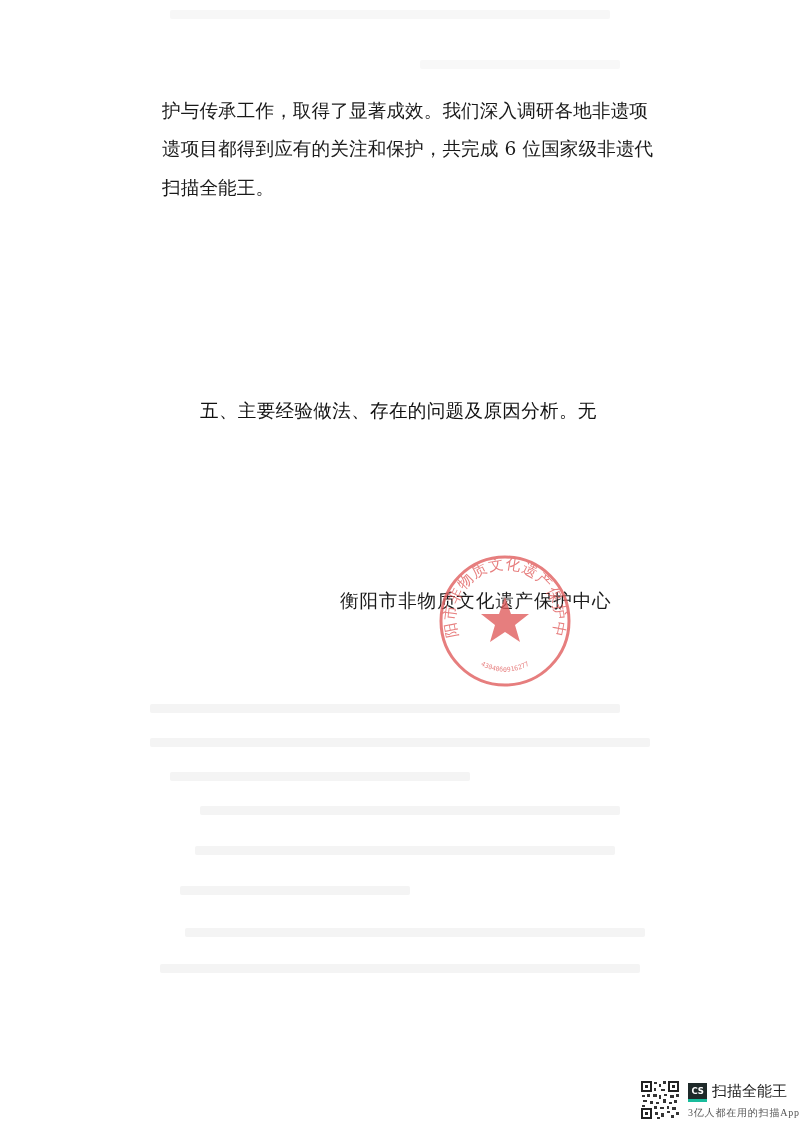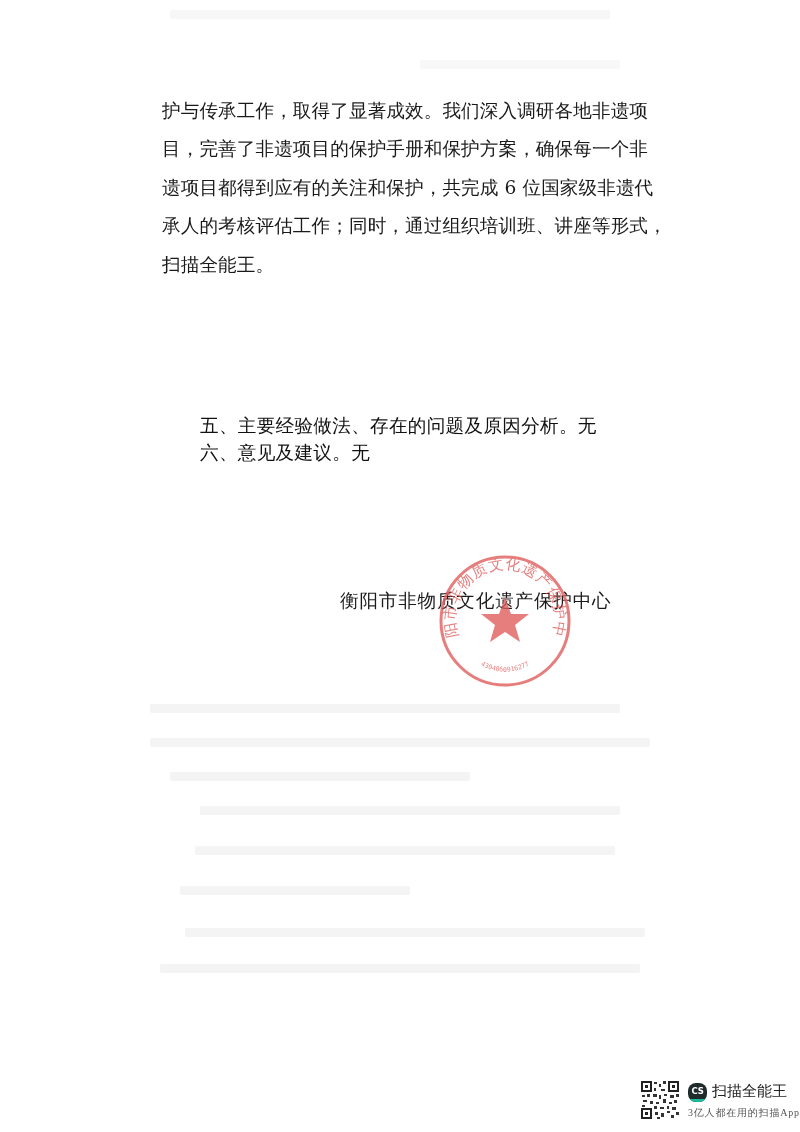--- a/index.html
+++ b/index.html
@@ -29,21 +29,21 @@
     position: absolute; white-space: nowrap;
     font-size: 18.6px; color: #1a1a1a; letter-spacing: 0.8px;
   }
   .stamp {
     position: absolute; left: 437px; top: 553px; width: 136px; height: 136px;
     opacity: 0.78; pointer-events: none;
   }
   .footer-qr { position: absolute; left: 640px; top: 1080px; width: 40px; height: 40px; }
   .cs-logo {
     position: absolute; left: 688px; top: 1083px; width: 19px; height: 19px;
-    background: #1f2a2a; border-radius: 8px; overflow: hidden;
+    background: #1f2a2a; border-radius: 0; overflow: hidden;
     color: #fff; font-family: "DejaVu Sans", sans-serif; font-weight: bold;
     font-size: 8.5px; line-height: 16px; text-align: center; letter-spacing: -0.3px;
   }
   .cs-logo::after {
     content: ""; position: absolute; left: 0; right: 0; bottom: 0; height: 3px; background: #19bc9c;
   }
   .cs-title {
     position: absolute; left: 712px; top: 1082px;
     font-family: "DejaVu Sans", sans-serif; font-size: 15px; color: #222; white-space: nowrap;
   }
@@ -66,28 +66,25 @@
     <div class="bleed" style="top:846px;width:420px;left:195px;"></div>
     <div class="bleed" style="top:886px;width:230px;left:180px;"></div>
     <div class="bleed" style="top:928px;width:460px;left:185px;"></div>
     <div class="bleed" style="top:964px;width:480px;left:160px;"></div>
     <div class="bleed" style="top:10px;width:440px;left:170px;background:#f7f7f7;"></div>
     <div class="bleed" style="top:60px;width:200px;left:420px;background:#f8f8f8;"></div>
   </div>
 
   <div class="body-text">
     <div class="line">护与传承工作，取得了显著成效。我们深入调研各地非遗项</div>
-    <div class="line">目，完善了非遗项目的保护手册和保护方案，确保每一个非</div>
     <div class="line">遗项目都得到应有的关注和保护，共完成 6 位国家级非遗代</div>
-    <div class="line">承人的考核评估工作；同时，通过组织培训班、讲座等形式，</div>
     <div class="line">扫描全能王。</div>
   </div>
 
-  <div class="heading" style="top:413px;">五、主要经验做法、存在的问题及原因分析。无</div>
-  <div class="heading" style="top:440px;">六、意见及建议。无</div>
+  <div class="heading" style="top:398px;">五、主要经验做法、存在的问题及原因分析。无</div>
 
   <div class="sig" style="left:340px;top:588px;">衡阳市非物质文化遗产保护中心</div>
 
   <svg class="stamp" viewBox="0 0 136 136">
     <defs>
       <path id="arcTop" d="M 20 80 A 50 50 0 1 1 116 80"></path>
       <path id="arcBottom" d="M 30 100 A 48 48 0 0 0 106 100"></path>
     </defs>
     <circle cx="68" cy="68" r="64" fill="none" stroke="#e05a5a" stroke-width="3"></circle>
     <text font-family="DejaVu Sans, sans-serif" font-size="15" fill="#e05a5a" letter-spacing="1">

